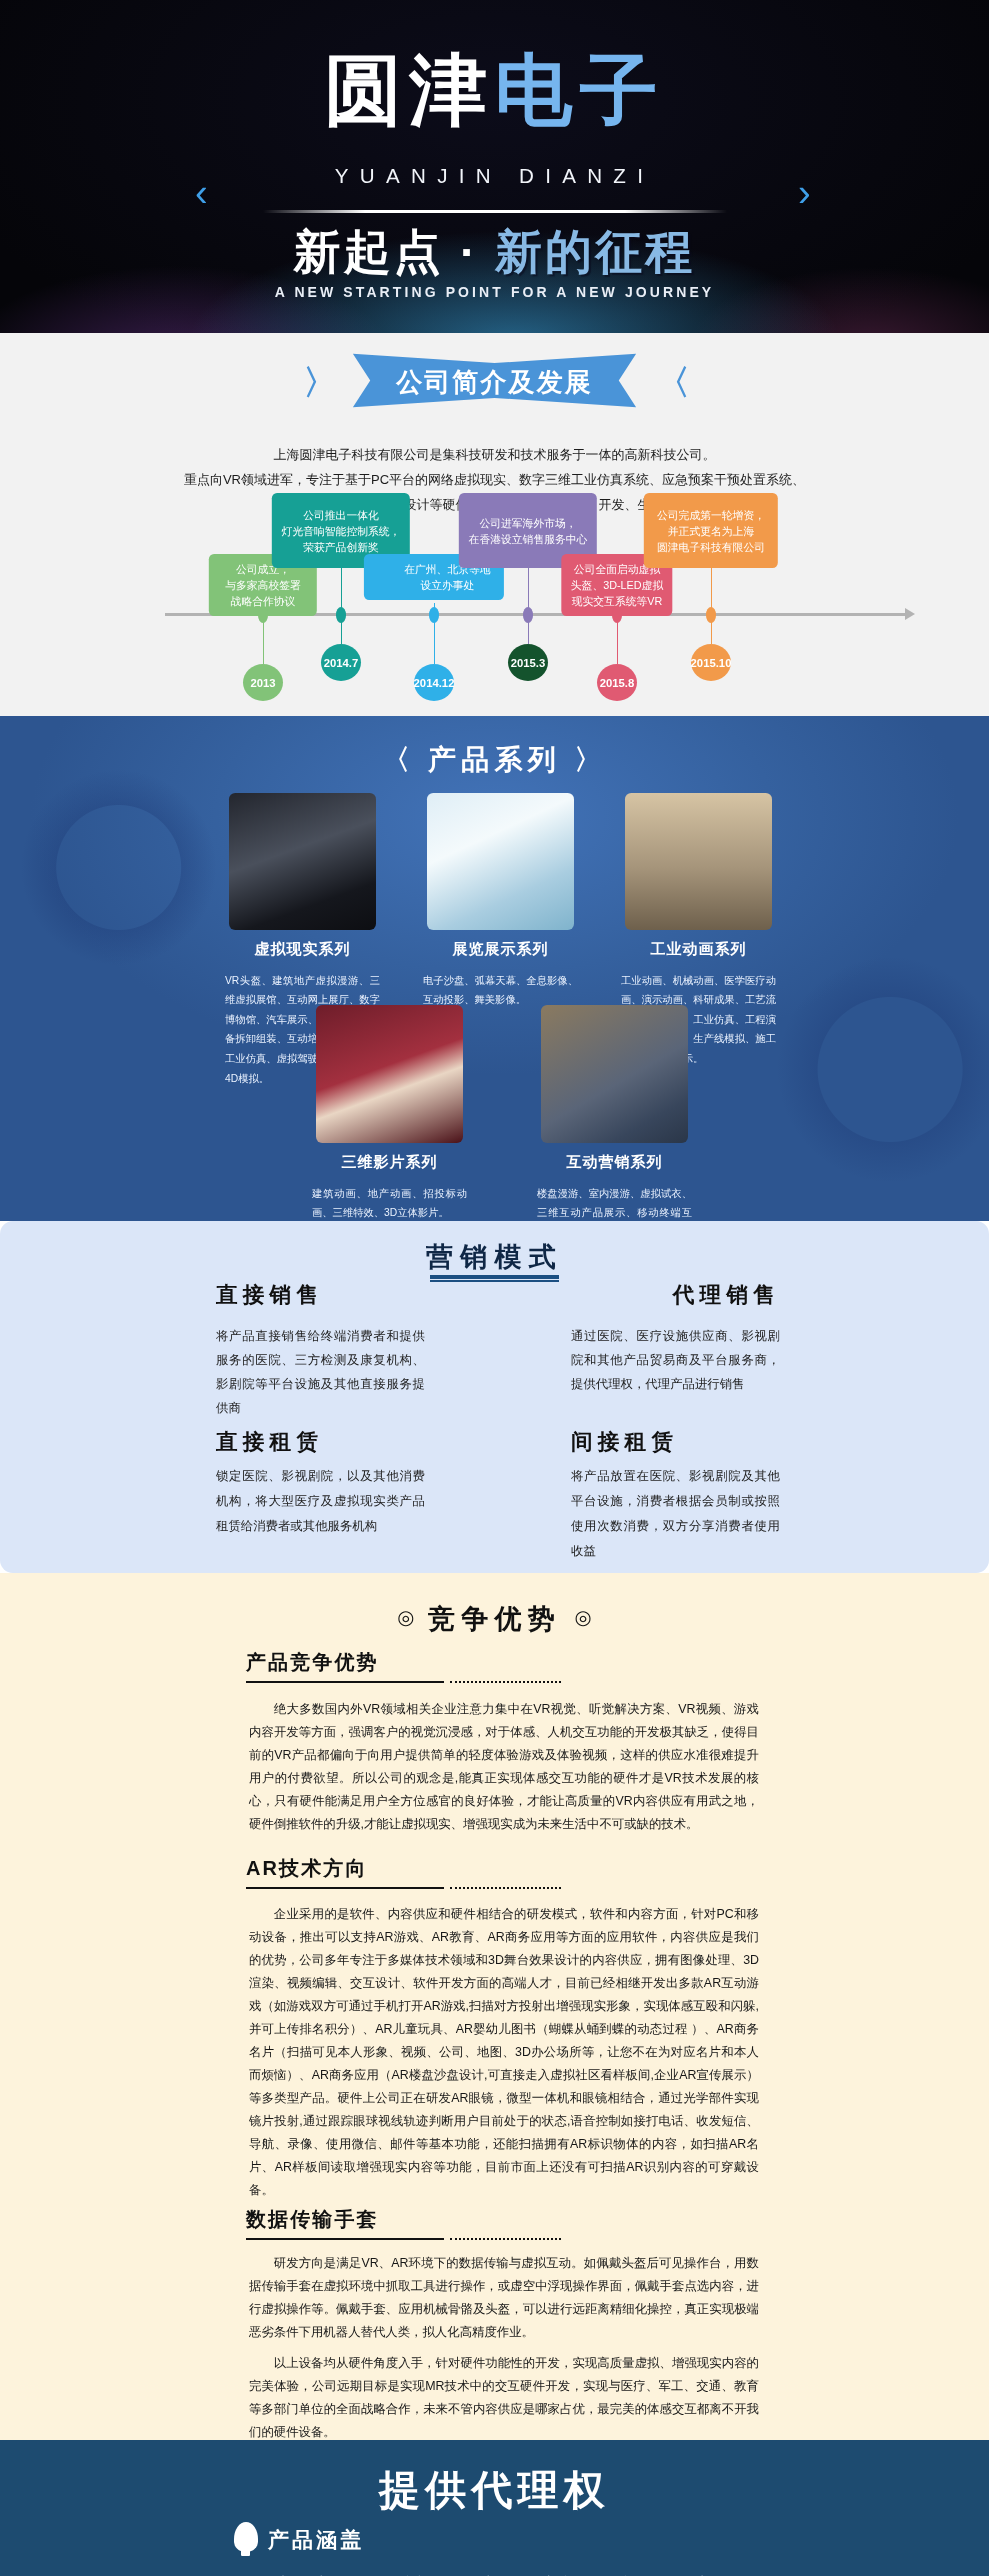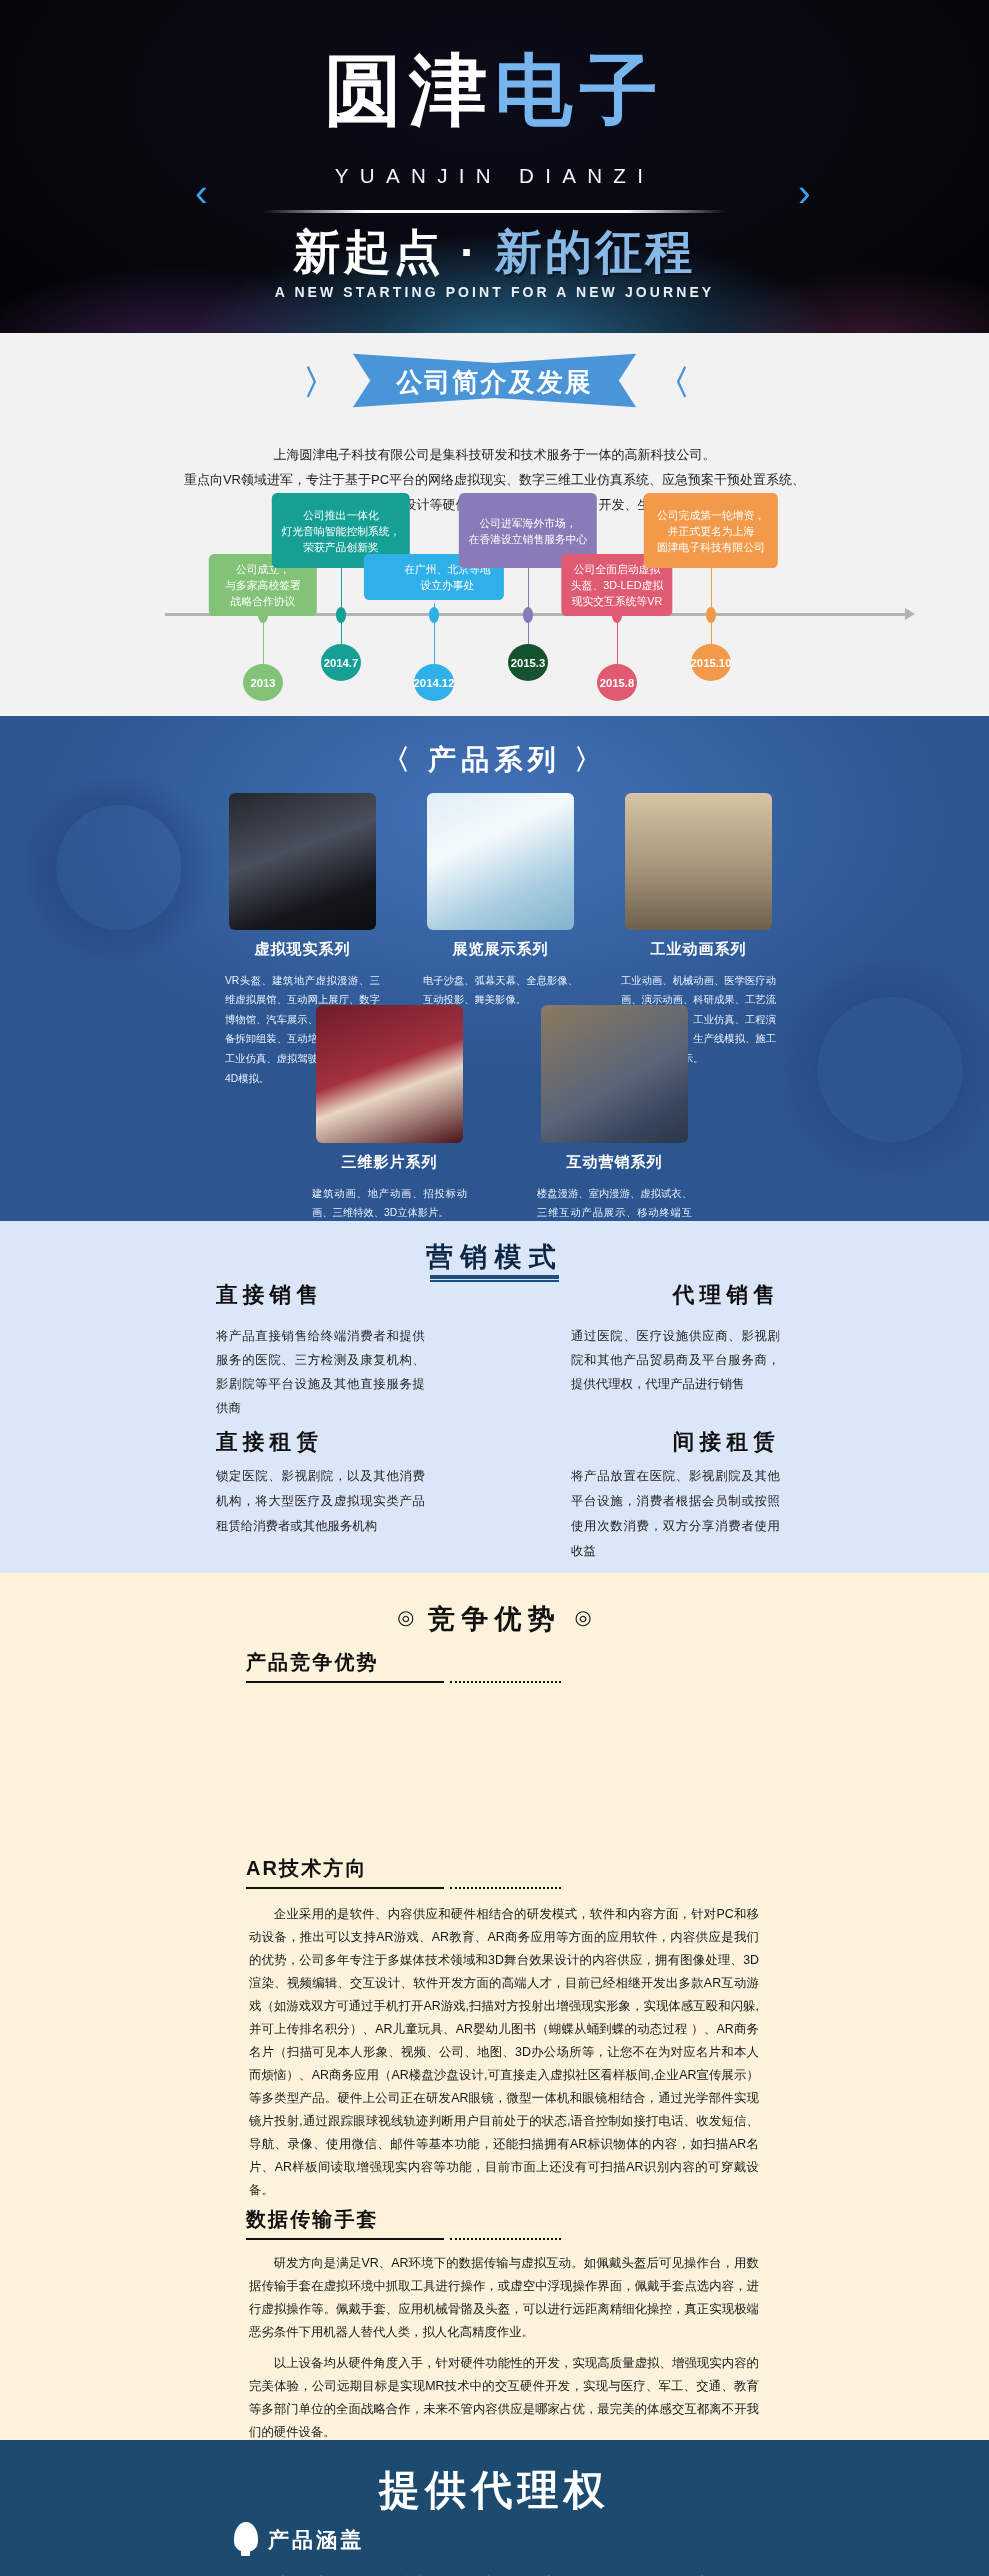--- a/index.html
+++ b/index.html
@@ -57,21 +57,21 @@
   .p-photo.tall{height:138px;}
   .p-name{margin-top:10.3px;color:#ffffff;font-size:15px;font-weight:bold;letter-spacing:1px;}
   .p-desc{margin-top:11.3px;color:#eaf2ff;font-size:10.3px;line-height:19.6px;text-align:justify;}
   .ph-vr{background:linear-gradient(160deg,#23262e,#4a505c 42%,#15171d 75%,#0d0e12);}
   .ph-expo{background:linear-gradient(155deg,#dfeef6,#f4fafc 35%,#a9cde0 70%,#7fb3cc);}
   .ph-industry{background:linear-gradient(180deg,#d6c4a4,#a5947a 55%,#6e604c);}
   .ph-film{background:linear-gradient(160deg,#6e1d2a,#a3303f 45%,#e9d6c4 60%,#4a1118);}
   .ph-interactive{background:linear-gradient(150deg,#8a7a60,#5a6578 55%,#38465c 80%,#2a3648);}
 
   
-  #marketing{height:352px;background:#dbe6f8;}
+  #marketing{height:352px;background:#dbe6f8;border-radius:13px;}
   .mk-title{top:17.5px;color:#0f2746;font-size:27px;font-weight:bold;letter-spacing:7.2px;}
   .mk-underline{top:54px;left:430px;width:129px;height:3.6px;background:#1b4f82;}
   .mk-underline2{top:59px;left:430px;width:129px;height:1.5px;background:#1b4f82;}
   .mk-head{position:absolute;font-size:21.6px;font-weight:bold;color:#111;letter-spacing:5.2px;}
   .mk-body{position:absolute;width:209px;font-size:12.4px;color:#1d1d1d;line-height:24px;text-align:justify;}
   .donut{top:102px;left:392px;width:204px;height:204px;border-radius:50%;
     background:conic-gradient(#ffffff 0deg 1deg,#b3c3f2 1deg 89deg,#ffffff 89deg 91deg,#fbdc9e 91deg 179deg,#ffffff 179deg 181deg,#b0f0a2 181deg 269deg,#ffffff 269deg 271deg,#e3b5ee 271deg 359deg,#ffffff 359deg 360deg);
     box-shadow:7.2px 9.3px 15.5px rgba(70,90,130,.30);}
   .donut-hole{position:absolute;left:23px;top:23px;width:159px;height:159px;border-radius:50%;background:#dbe6f8;}
   .donut-label{position:absolute;left:0;top:54px;width:204px;text-align:center;font-size:27px;font-weight:bold;color:#0c0c0c;letter-spacing:13.4px;line-height:42px;white-space:pre-line;}
@@ -211,36 +211,37 @@
   <div class="abs ctr mk-title">营销模式</div>
   <div class="abs mk-underline"></div>
   <div class="abs mk-underline2"></div>
 
   <div class="mk-head" style="left:216px;top:59px;">直接销售</div>
   <div class="mk-head" style="left:571px;top:59px;width:209px;text-align:right;">代理销售</div>
   <div class="mk-body" style="left:216px;top:103px;">将产品直接销售给终端消费者和提供服务的医院、三方检测及康复机构、影剧院等平台设施及其他直接服务提供商</div>
   <div class="mk-body" style="left:571px;top:103px;">通过医院、医疗设施供应商、影视剧院和其他产品贸易商及平台服务商，提供代理权，代理产品进行销售</div>
 
   <div class="mk-head" style="left:216px;top:206px;">直接租赁</div>
-  <div class="mk-head" style="left:571px;top:206px;width:209px;text-align:right;">间接租赁</div>
+  <div class="mk-head" style="left:571px;top:206px;width:209px;text-align:left;">间接租赁</div>
   <div class="mk-body" style="left:216px;top:243px;line-height:25px;">锁定医院、影视剧院，以及其他消费机构，将大型医疗及虚拟现实类产品租赁给消费者或其他服务机构</div>
   <div class="mk-body" style="left:571px;top:243px;line-height:25px;">将产品放置在医院、影视剧院及其他平台设施，消费者根据会员制或按照使用次数消费，双方分享消费者使用收益</div>
 
 </section>
 
 <section id="advantages">
   <div class="abs ctr adv-title" style="top:28px;">
     <span class="deco">◎</span>
     <span>竞争优势</span>
     <span class="deco">◎</span>
   </div>
 
   <div class="sub-head" style="top:76px;">产品竞争优势</div>
   <div class="sub-line" style="top:108px;"></div>
   <div class="sub-dots" style="top:107px;"></div>
+  <div class="adv-par" style="top:125px;">绝大多数国内外VR领域相关企业注意力集中在VR视觉、听觉解决方案、VR视频、游戏内容开发等方面，强调客户的视觉沉浸感，对于体感、人机交互功能的开发极其缺乏，使得目前的VR产品都偏向于向用户提供简单的轻度体验游戏及体验视频，这样的供应水准很难提升用户的付费欲望。所以公司的观念是,能真正实现体感交互功能的硬件才是VR技术发展的核心，只有硬件能满足用户全方位感官的良好体验，才能让高质量的VR内容供应有用武之地，硬件倒推软件的升级,才能让虚拟现实、增强现实成为未来生活中不可或缺的技术。</div>
 
   <div class="sub-head" style="top:282px;">AR技术方向</div>
   <div class="sub-line" style="top:314px;"></div>
   <div class="sub-dots" style="top:313px;"></div>
   <div class="adv-par" style="top:330px;">企业采用的是软件、内容供应和硬件相结合的研发模式，软件和内容方面，针对PC和移动设备，推出可以支持AR游戏、AR教育、AR商务应用等方面的应用软件，内容供应是我们的优势，公司多年专注于多媒体技术领域和3D舞台效果设计的内容供应，拥有图像处理、3D渲染、视频编辑、交互设计、软件开发方面的高端人才，目前已经相继开发出多款AR互动游戏（如游戏双方可通过手机打开AR游戏,扫描对方投射出增强现实形象，实现体感互殴和闪躲,并可上传排名积分）、AR儿童玩具、AR婴幼儿图书（蝴蝶从蛹到蝶的动态过程 ）、AR商务名片（扫描可见本人形象、视频、公司、地图、3D办公场所等，让您不在为对应名片和本人而烦恼）、AR商务应用（AR楼盘沙盘设计,可直接走入虚拟社区看样板间,企业AR宣传展示）等多类型产品。硬件上公司正在研发AR眼镜，微型一体机和眼镜相结合，通过光学部件实现镜片投射,通过跟踪眼球视线轨迹判断用户目前处于的状态,语音控制如接打电话、收发短信、导航、录像、使用微信、邮件等基本功能，还能扫描拥有AR标识物体的内容，如扫描AR名片、AR样板间读取增强现实内容等功能，目前市面上还没有可扫描AR识别内容的可穿戴设备。</div>
 
   <div class="sub-head" style="top:633px;">数据传输手套</div>
   <div class="sub-line" style="top:665px;"></div>
   <div class="sub-dots" style="top:664px;"></div>
   <div class="adv-par" style="top:779px;">以上设备均从硬件角度入手，针对硬件功能性的开发，实现高质量虚拟、增强现实内容的完美体验，公司远期目标是实现MR技术中的交互硬件开发，实现与医疗、军工、交通、教育等多部门单位的全面战略合作，未来不管内容供应是哪家占优，最完美的体感交互都离不开我们的硬件设备。</div>

